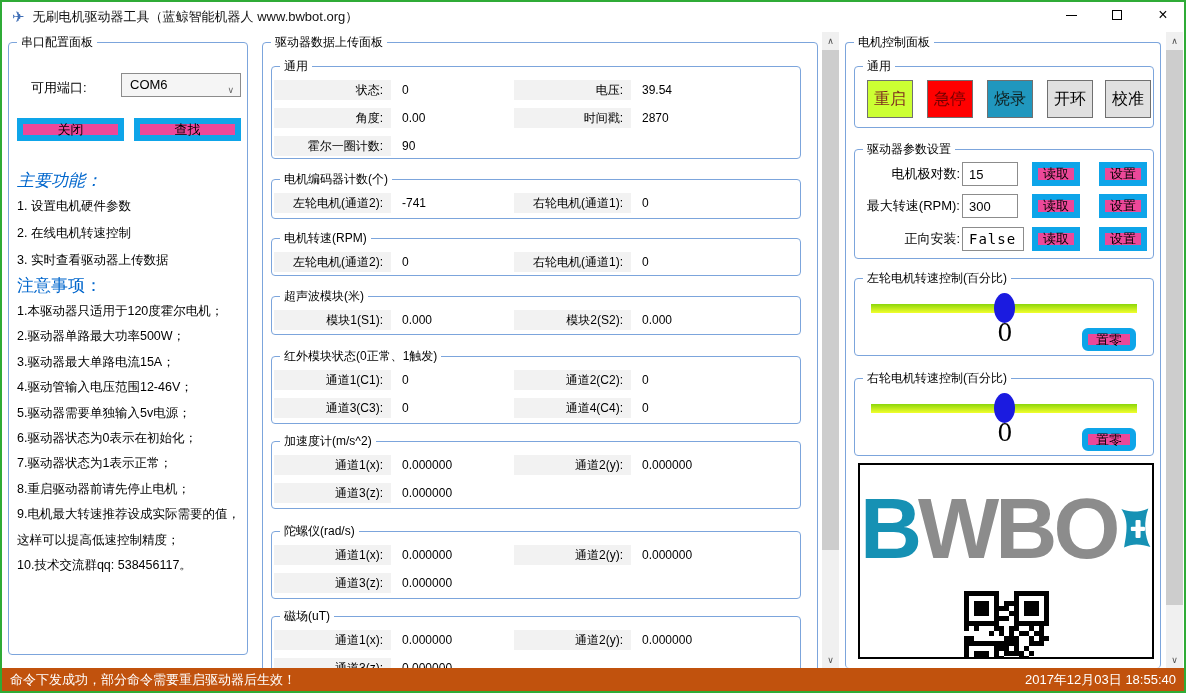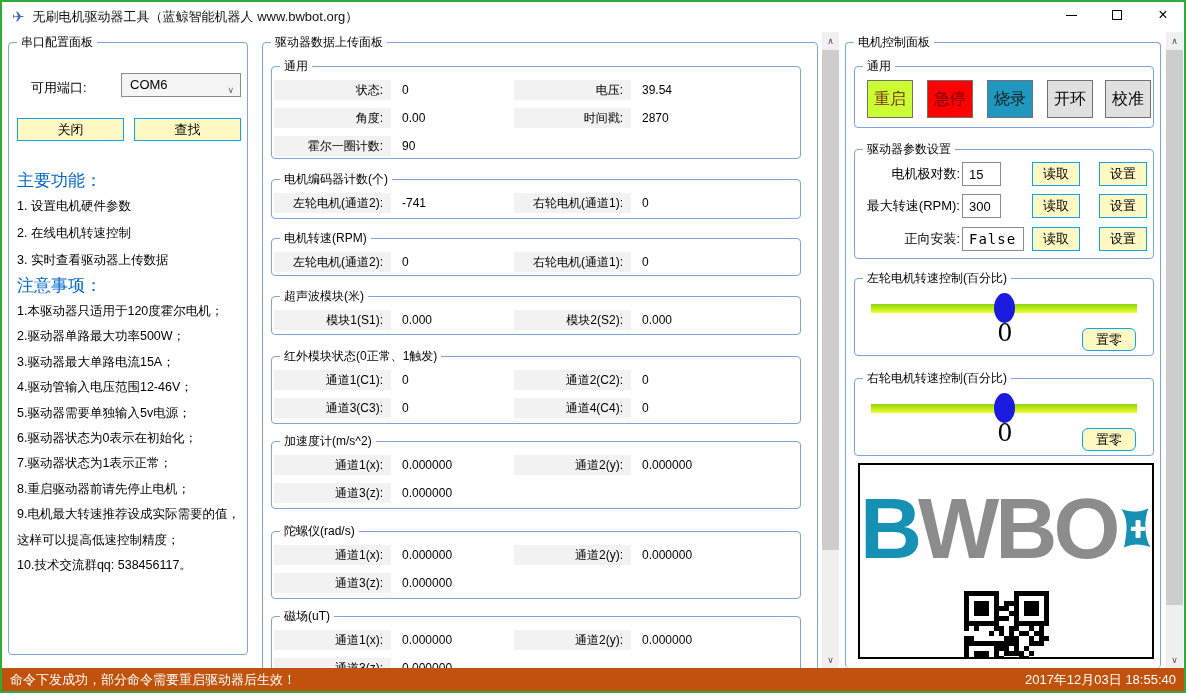--- a/index.html
+++ b/index.html
@@ -13,21 +13,21 @@
   .glyph-min{width:11px;height:1px;background:#000;}
   .glyph-max{width:10px;height:10px;border:1px solid #000;}
   .glyph-close{font-size:16px;color:#000;line-height:1;}
   .content{position:absolute;left:2px;top:32px;width:1182px;height:659px;background:#fff;overflow:hidden;}
   .group{position:absolute;border:1px solid #7CA5DC;border-radius:4px;}
   .gtitle{position:absolute;top:-9px;left:8px;background:#fff;padding:0 4px;font-size:12px;color:#000;white-space:nowrap;}
   
   .lbl{font-size:13px;color:#000;}
   .combo{position:absolute;width:120px;height:24px;background:#F5F5F5;border:1px solid #8C8C8C;font-size:13px;line-height:22px;padding-left:8px;color:#000;}
   .combo .arrow{position:absolute;right:6px;top:5px;font-size:9px;color:#666;}
-  .btn{background:#fef9c3;border:1px solid #0ea5e9;font-size:13px;color:#000;display:flex;align-items:center;justify-content:center;}
+  .btn{background:#ec4899;border:6px solid #0ea5e9;font-size:13px;color:#000;display:flex;align-items:center;justify-content:center;}
   .blue-head{color:#0066CC;font-size:17px;}
   .fn-list div{line-height:27px;font-size:12.5px;color:#000;}
   .note-list div{line-height:25.4px;font-size:12.5px;color:#000;white-space:nowrap;}
   
   .drow{display:flex;height:20px;margin-bottom:8px;padding-left:2px;}
   .dcell{width:240px;display:flex;}
   .dlabel{width:117px;background:#F2F2F2;text-align:right;padding-right:8px;font-size:12px;line-height:20px;color:#000;}
   .dval{padding-left:11px;font-size:12px;line-height:20px;color:#000;}
   .sec-pad{position:absolute;left:0;right:0;top:13px;}
   
@@ -35,21 +35,21 @@
   .varrow{position:absolute;left:0;width:17px;height:17px;display:flex;align-items:center;justify-content:center;font-size:9px;color:#505050;background:#F0F0F0;}
   .vthumb{position:absolute;left:0;width:17px;background:#CDCDCD;}
   
   .cbtn{position:absolute;width:46px;height:38px;border:1px solid #707070;font-size:16px;display:flex;align-items:center;justify-content:center;}
   .cbtn.plain{background:#E0E0E0;color:#000;}
   .cbtn.restart{background:#CCFF33;color:#7E2B1E;}
   .cbtn.estop{background:#FF0000;color:#6E0000;}
   .cbtn.burn{background:#2097BE;color:#102020;}
   .prow{position:absolute;left:0;height:24px;width:100%;}
   .plabel{position:absolute;left:10px;width:95px;text-align:right;font-size:13px;line-height:24px;color:#000;}
-  .pinput{position:absolute;left:107px;top:0;width:39px;height:24px;border:1px solid #8C8C8C;background:#fff;font-size:13px;padding-left:6px;color:#000;}
+  .pinput{position:absolute;left:107px;top:0;width:56px;height:24px;border:1px solid #8C8C8C;background:#fff;font-size:13px;padding-left:6px;color:#000;}
   .pinput.mono{font-family:"DejaVu Sans Mono",monospace;font-size:14px;width:62px;letter-spacing:1px;}
   .sbtn{position:absolute;top:0;width:48px;height:24px;}
   .track{position:absolute;left:16px;right:16px;top:25px;height:9px;background:linear-gradient(#8CD60A,#F2FF2E);}
   .thumb{position:absolute;left:139px;top:14px;width:21px;height:30px;background:#1B1BE0;border-radius:50%;}
   .sliderval{position:absolute;left:115px;top:40px;width:70px;text-align:center;font-family:"DejaVu Serif",serif;font-size:24px;color:#000;}
   .zerobtn{position:absolute;left:227px;top:49px;width:54px;height:23px;border-radius:6px;}
   
   .logo-box{position:absolute;left:12px;top:420px;width:296px;height:196px;border:2px solid #000;background:#fff;overflow:hidden;}
   .logo-row{display:flex;align-items:center;justify-content:center;margin-top:4px;height:118px;}
   .logo-b{font-size:86px;font-weight:bold;color:#1691B4;letter-spacing:-4px;line-height:1;}
@@ -83,21 +83,21 @@
 
     <div class="group" style="left:6px;top:10px;width:240px;height:613px;">
       <span class="gtitle">串口配置面板</span>
       <span class="lbl" style="position:absolute;left:22px;top:36px;">可用端口:</span>
       <div class="combo" style="left:112px;top:30px;">
         <span>COM6</span>
         <span class="arrow">∨</span>
       </div>
       <div class="btn" style="position:absolute;left:8px;top:75px;width:107px;height:23px;">关闭</div>
       <div class="btn" style="position:absolute;left:125px;top:75px;width:107px;height:23px;">查找</div>
-      <div class="blue-head" style="position:absolute;left:8px;top:126px;">主要功能：</div>
+      <div class="blue-head" style="position:absolute;left:8px;top:126px;font-style:italic;">主要功能：</div>
       <div class="fn-list" style="position:absolute;left:8px;top:150px;">
           <div>1. 设置电机硬件参数</div>
           <div>2. 在线电机转速控制</div>
           <div>3. 实时查看驱动器上传数据</div>
         </div>
       <div class="blue-head" style="position:absolute;left:8px;top:231px;">注意事项：</div>
       <div class="note-list" style="position:absolute;left:8px;top:256px;">
           <div>1.本驱动器只适用于120度霍尔电机；</div>
           <div>2.驱动器单路最大功率500W；</div>
           <div>3.驱动器最大单路电流15A；</div>

